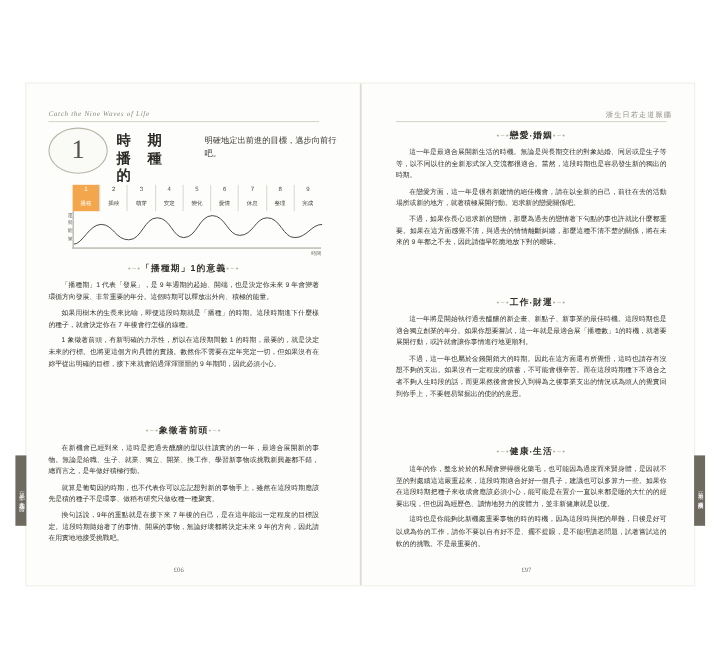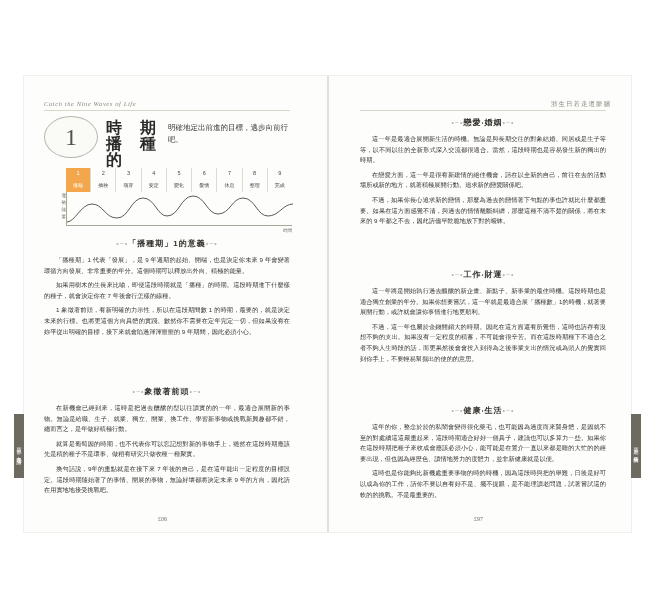--- a/index.html
+++ b/index.html
@@ -57,28 +57,28 @@
     display: flex; align-items: center; justify-content: center;
   }
   .badge span {
     font-family: "Liberation Serif", serif;
     font-size: 24px; color: #55524a;
   }
   .chapter-title {
     position: absolute;
     left: 106px; top: 120px;
     width: 56px;
-    font-size: 16px; font-weight: bold;
+    font-size: 13px; font-weight: bold;
     color: #2b2a26;
     line-height: 16px;
     letter-spacing: 1px;
   }
   .chapter-sub {
     position: absolute;
-    left: 168px; top: 122px;
+    left: 186px; top: 122px;
     width: 120px;
     font-size: 7.5px; color: #3a3833;
     line-height: 12px;
   }
 
   
   .diagram {
     position: absolute;
     left: 44px; top: 168px;
     width: 248px; height: 62px;

